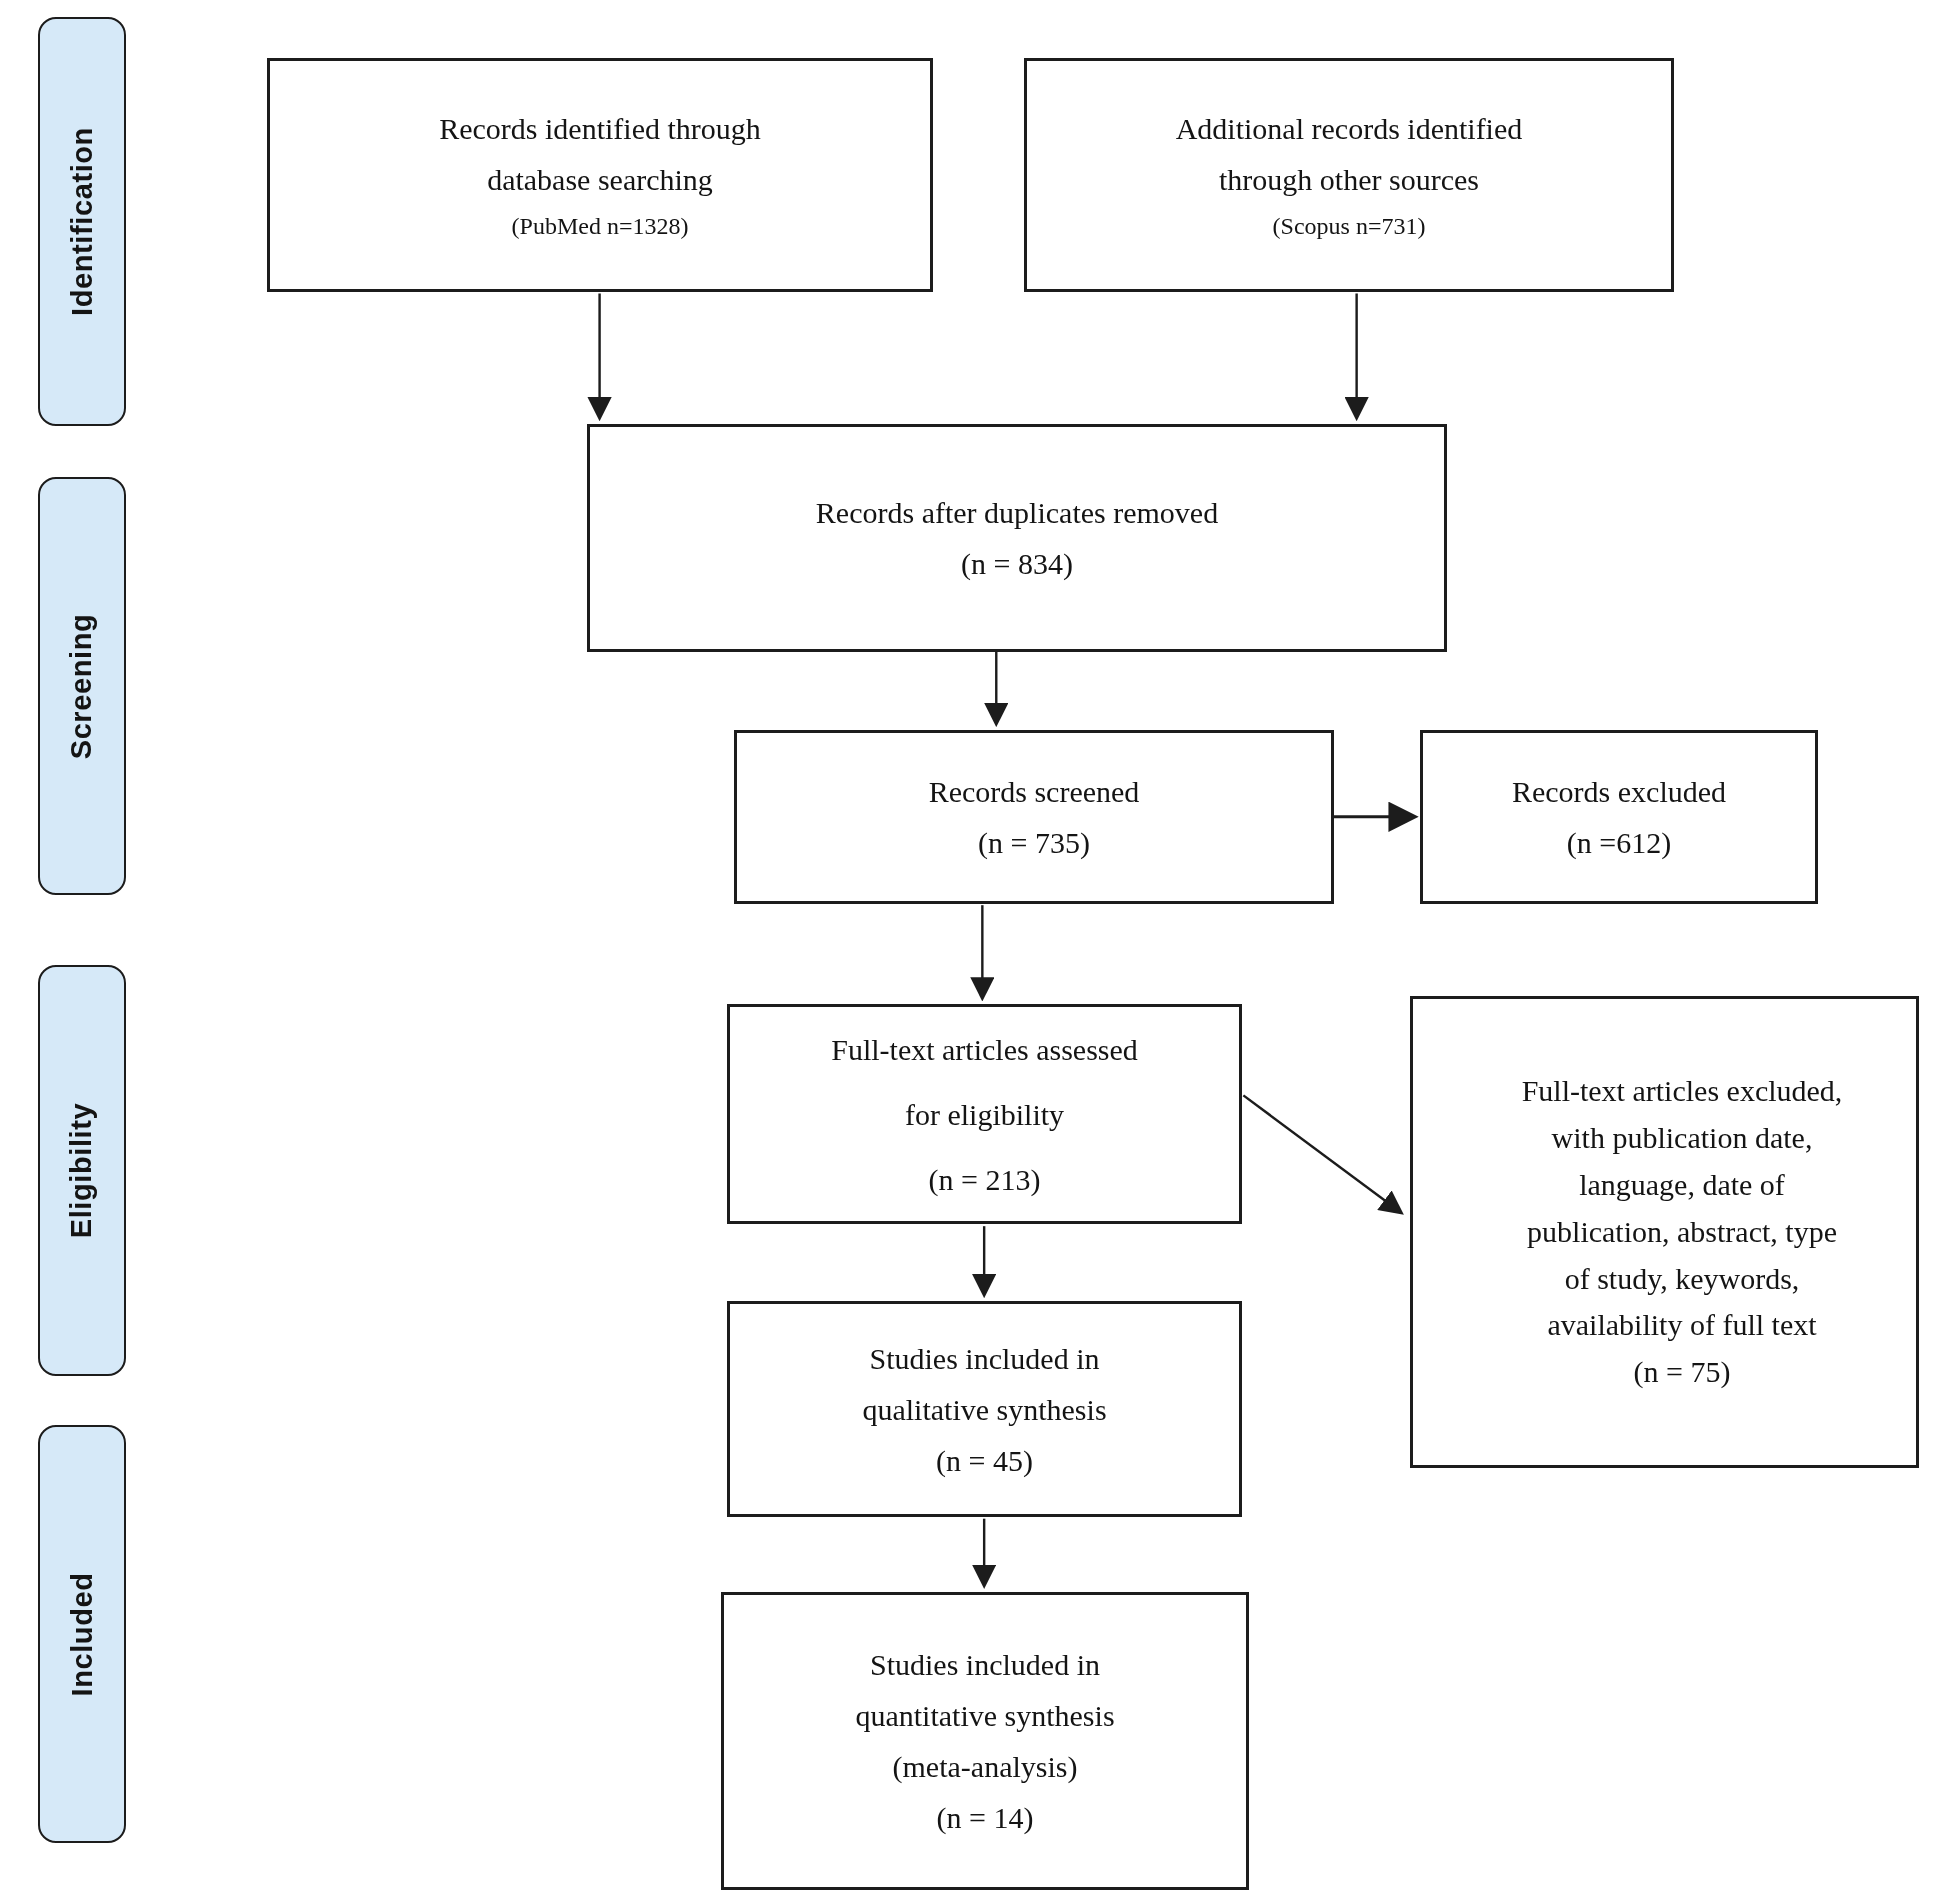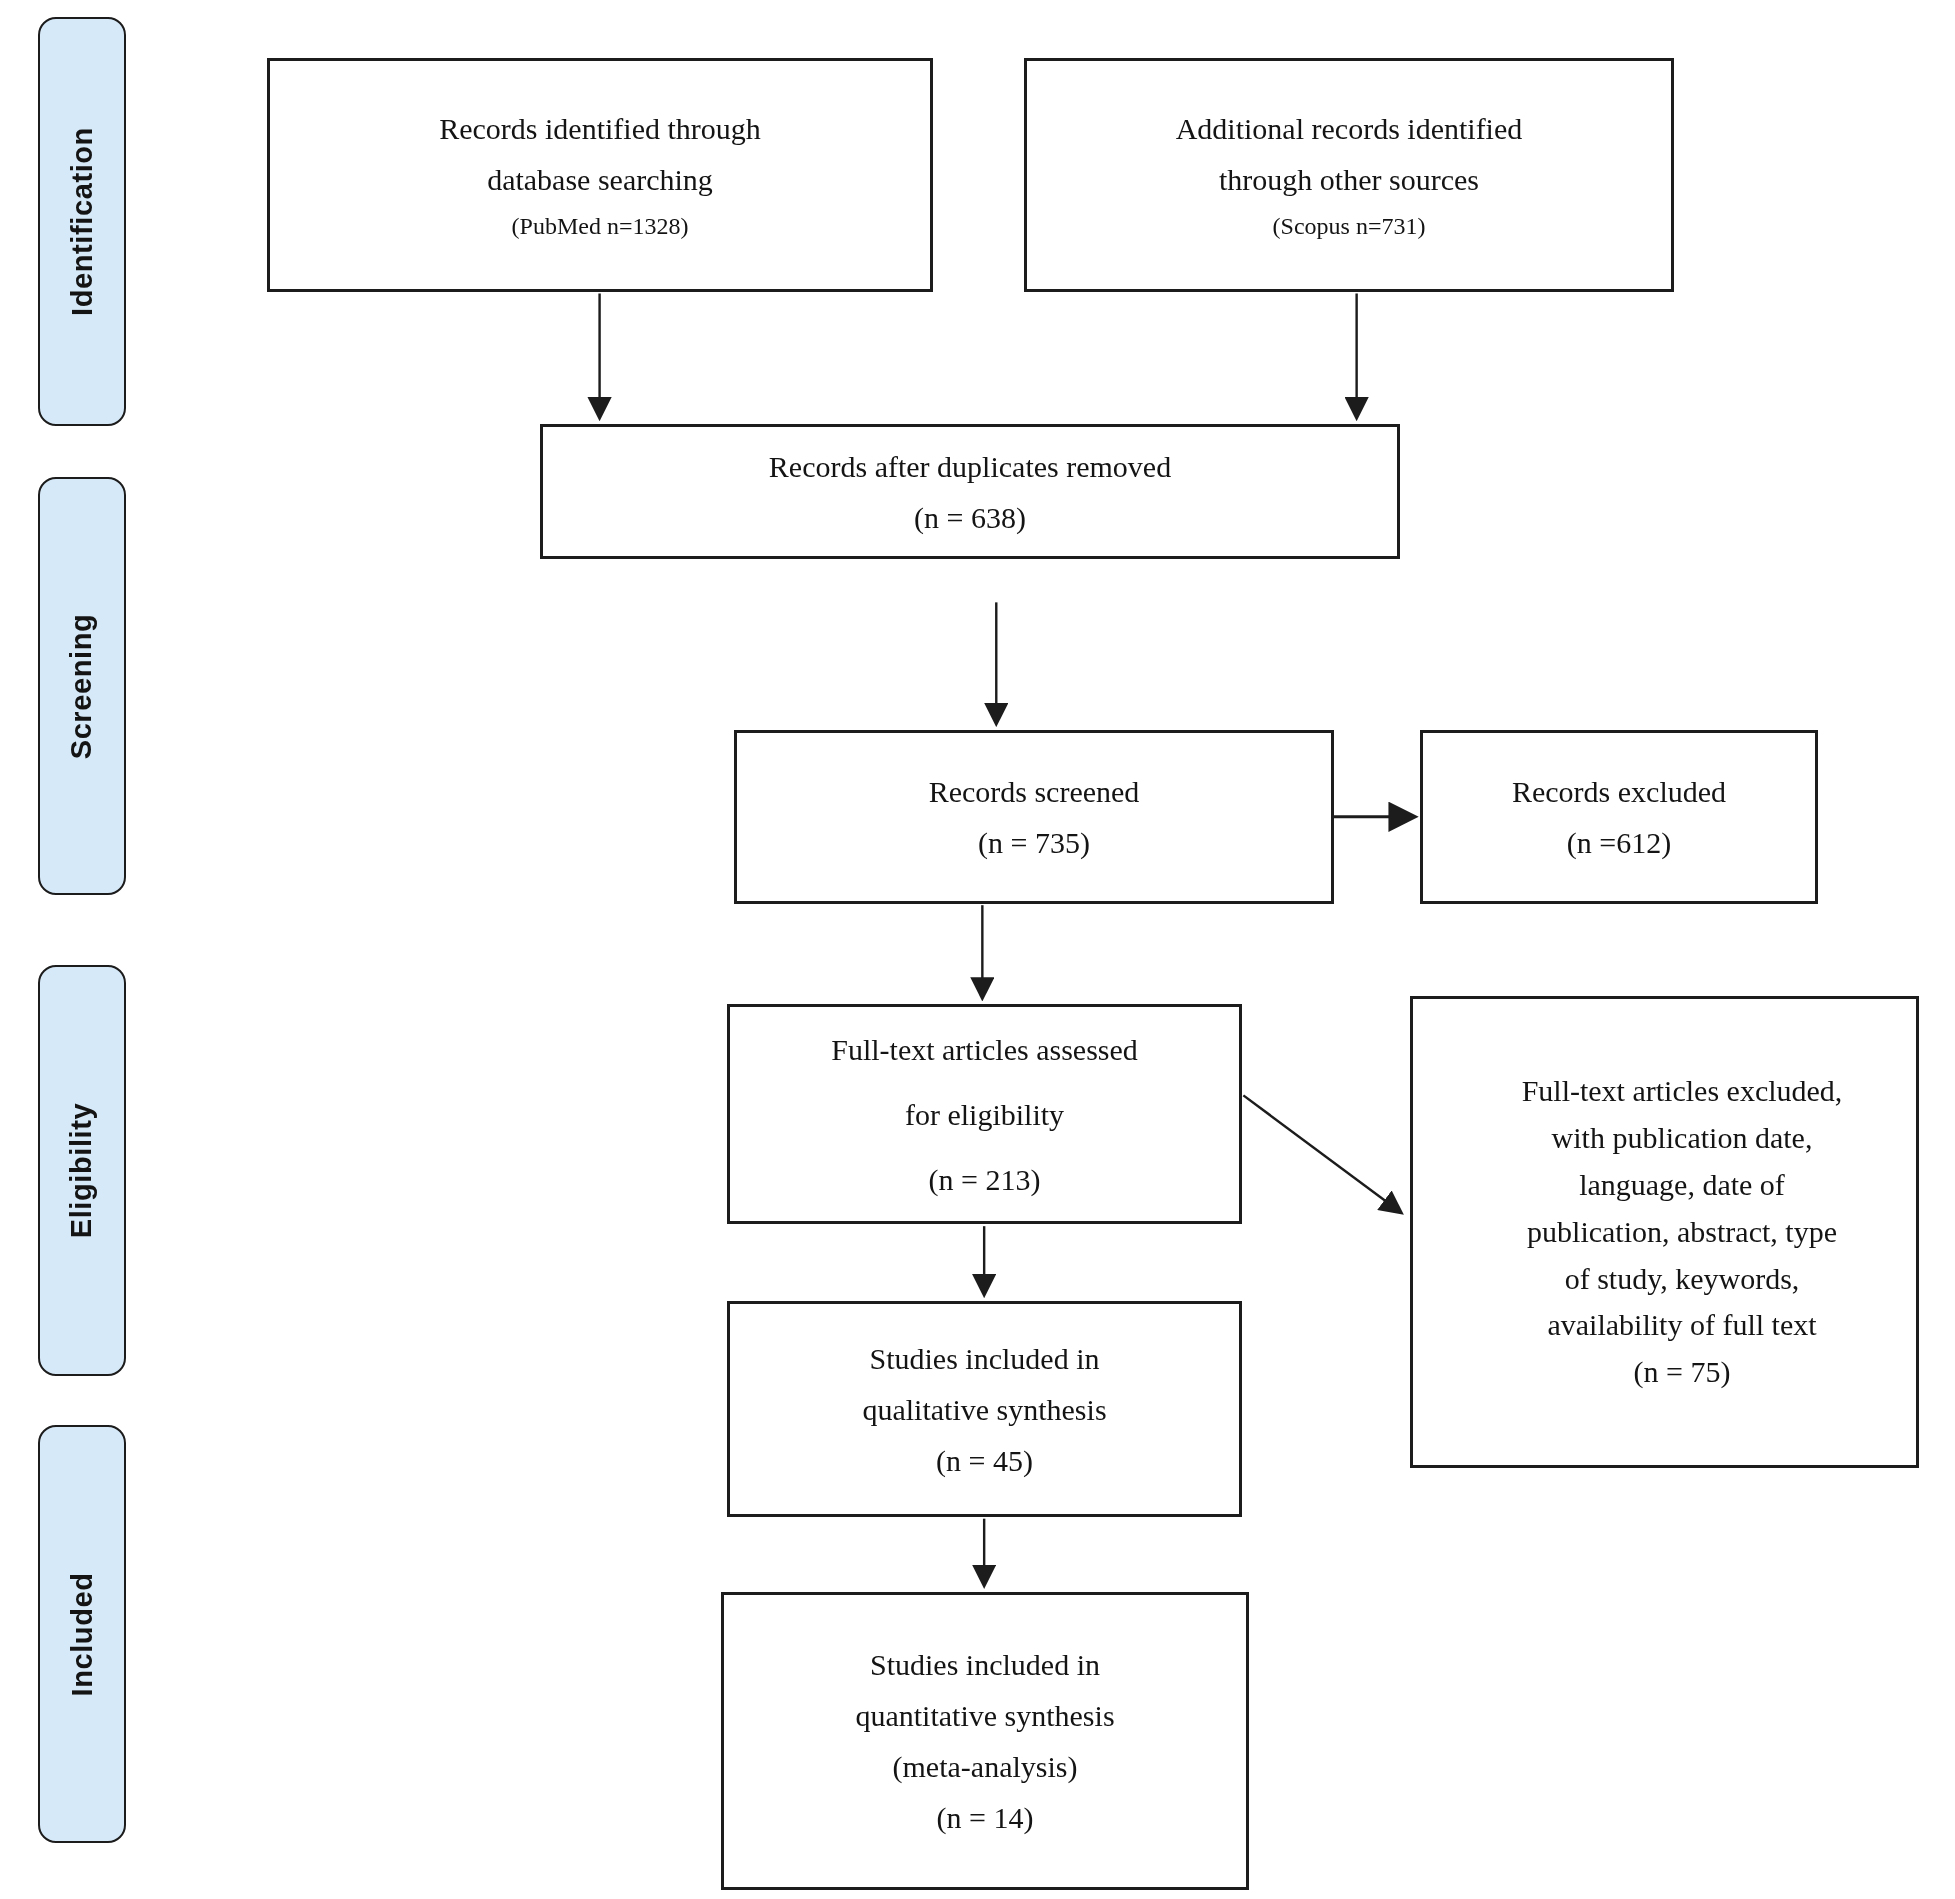--- a/index.html
+++ b/index.html
@@ -62,21 +62,21 @@
   }
   .fline {
     font-size: 30px;
     line-height: 1.5;
     color: var(--text-color, #141414);
     white-space: nowrap;
   }
   .fline.sub { font-size: 24px; }
   .box-db        { left: 267px;  top: 58px;   width: 666px; height: 234px; }
   .box-other     { left: 1024px; top: 58px;   width: 650px; height: 234px; }
-  .box-dedup     { left: 540px;  top: 424px;  width: 860px; height: 135px; }
+  .box-dedup     { left: 587px;  top: 424px;  width: 860px; height: 228px; }
   .box-screened  { left: 734px; top: 730px; width: 600px;  height: 174px; }
   .box-excluded  { left: 1420px; top: 730px; width: 398px;  height: 174px; }
   .box-fulltext  { left: 727px; top: 1004px; width: 515px;  height: 220px; gap: 20px; }
   .box-ft-excl   { left: 1410px; top: 996px; width: 509px;  height: 472px; gap: 2.4px; }
   .box-ft-excl .fline { line-height: 1.48; margin-left: 35px; }
   .box-qual      { left: 727px; top: 1301px; width: 515px;  height: 216px; }
   .box-quant     { left: 721px; top: 1592px; width: 528px;  height: 298px; }
 </style>
 </head>
 <body>
@@ -119,21 +119,21 @@
   </div>
 
   <div class="fbox box-other">
     <div class="fline">Additional records identified</div>
     <div class="fline">through other sources</div>
     <div class="fline sub">(Scopus n=731)</div>
   </div>
 
   <div class="fbox box-dedup">
     <div class="fline">Records after duplicates removed</div>
-    <div class="fline">(n = 638)</div>
+    <div class="fline">(n = 834)</div>
   </div>
 
   <div class="fbox box-screened">
     <div class="fline">Records screened</div>
     <div class="fline">(n = 735)</div>
   </div>
 
   <div class="fbox box-excluded">
     <div class="fline">Records excluded</div>
     <div class="fline">(n =612)</div>

